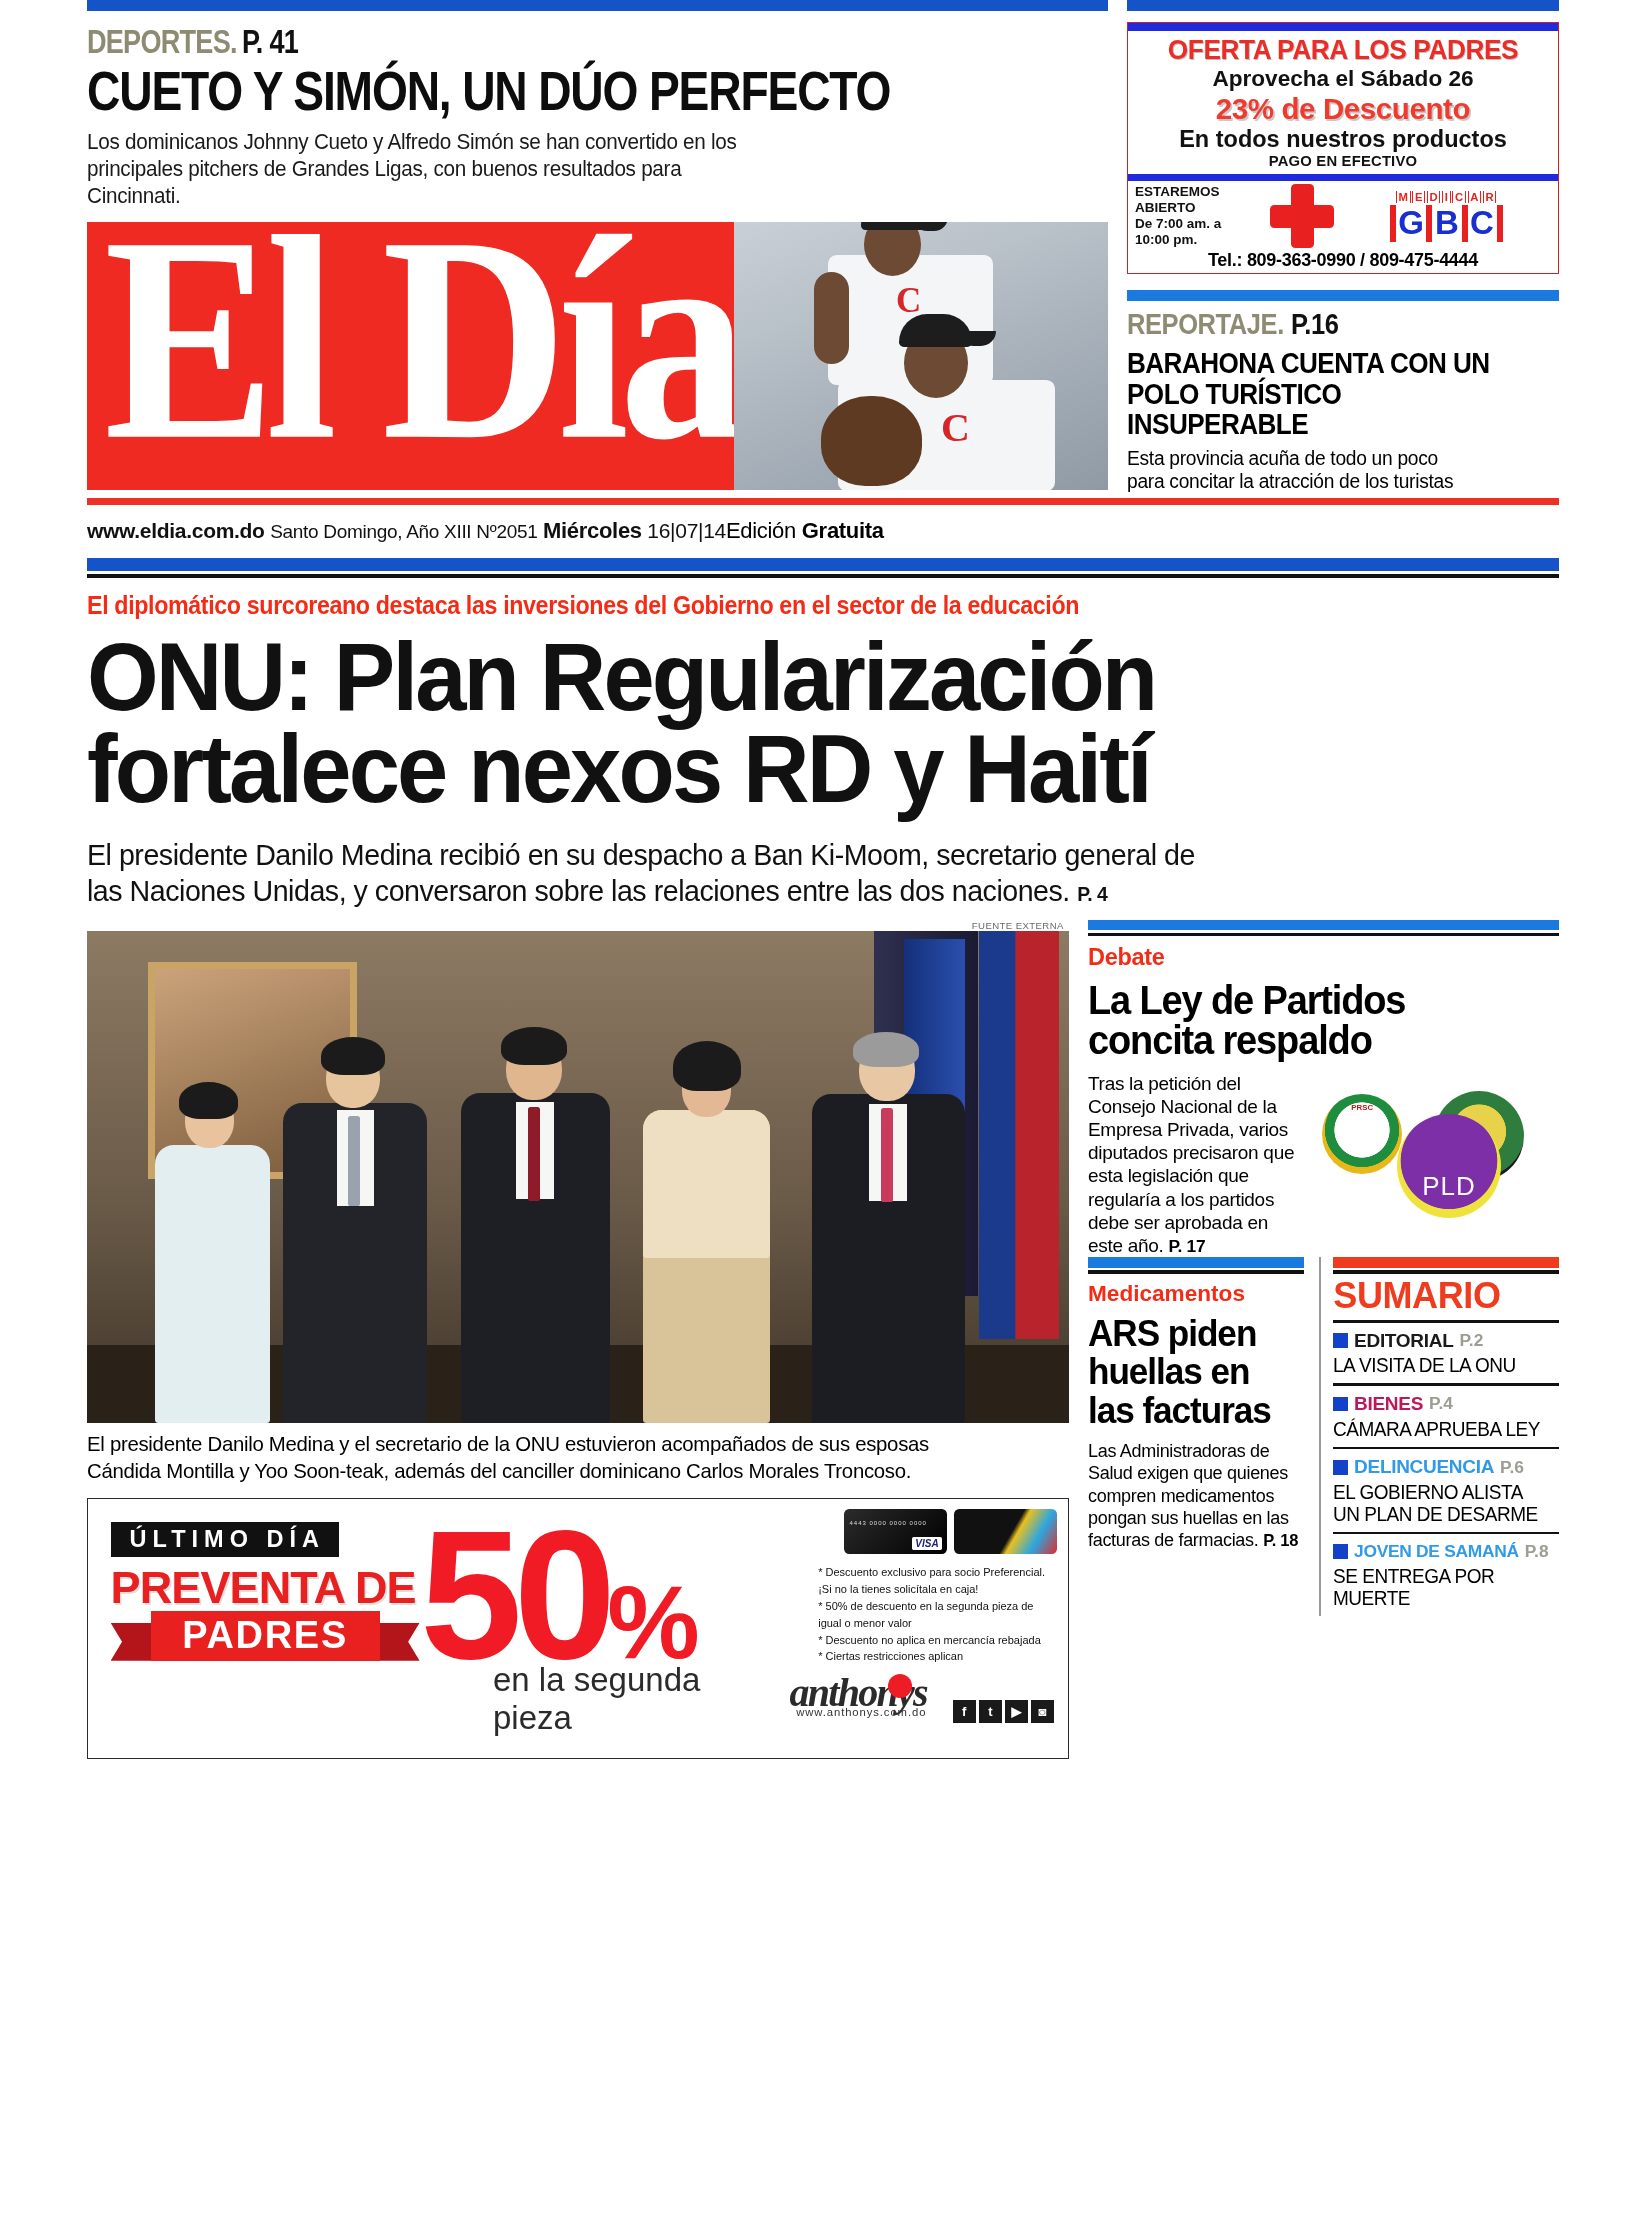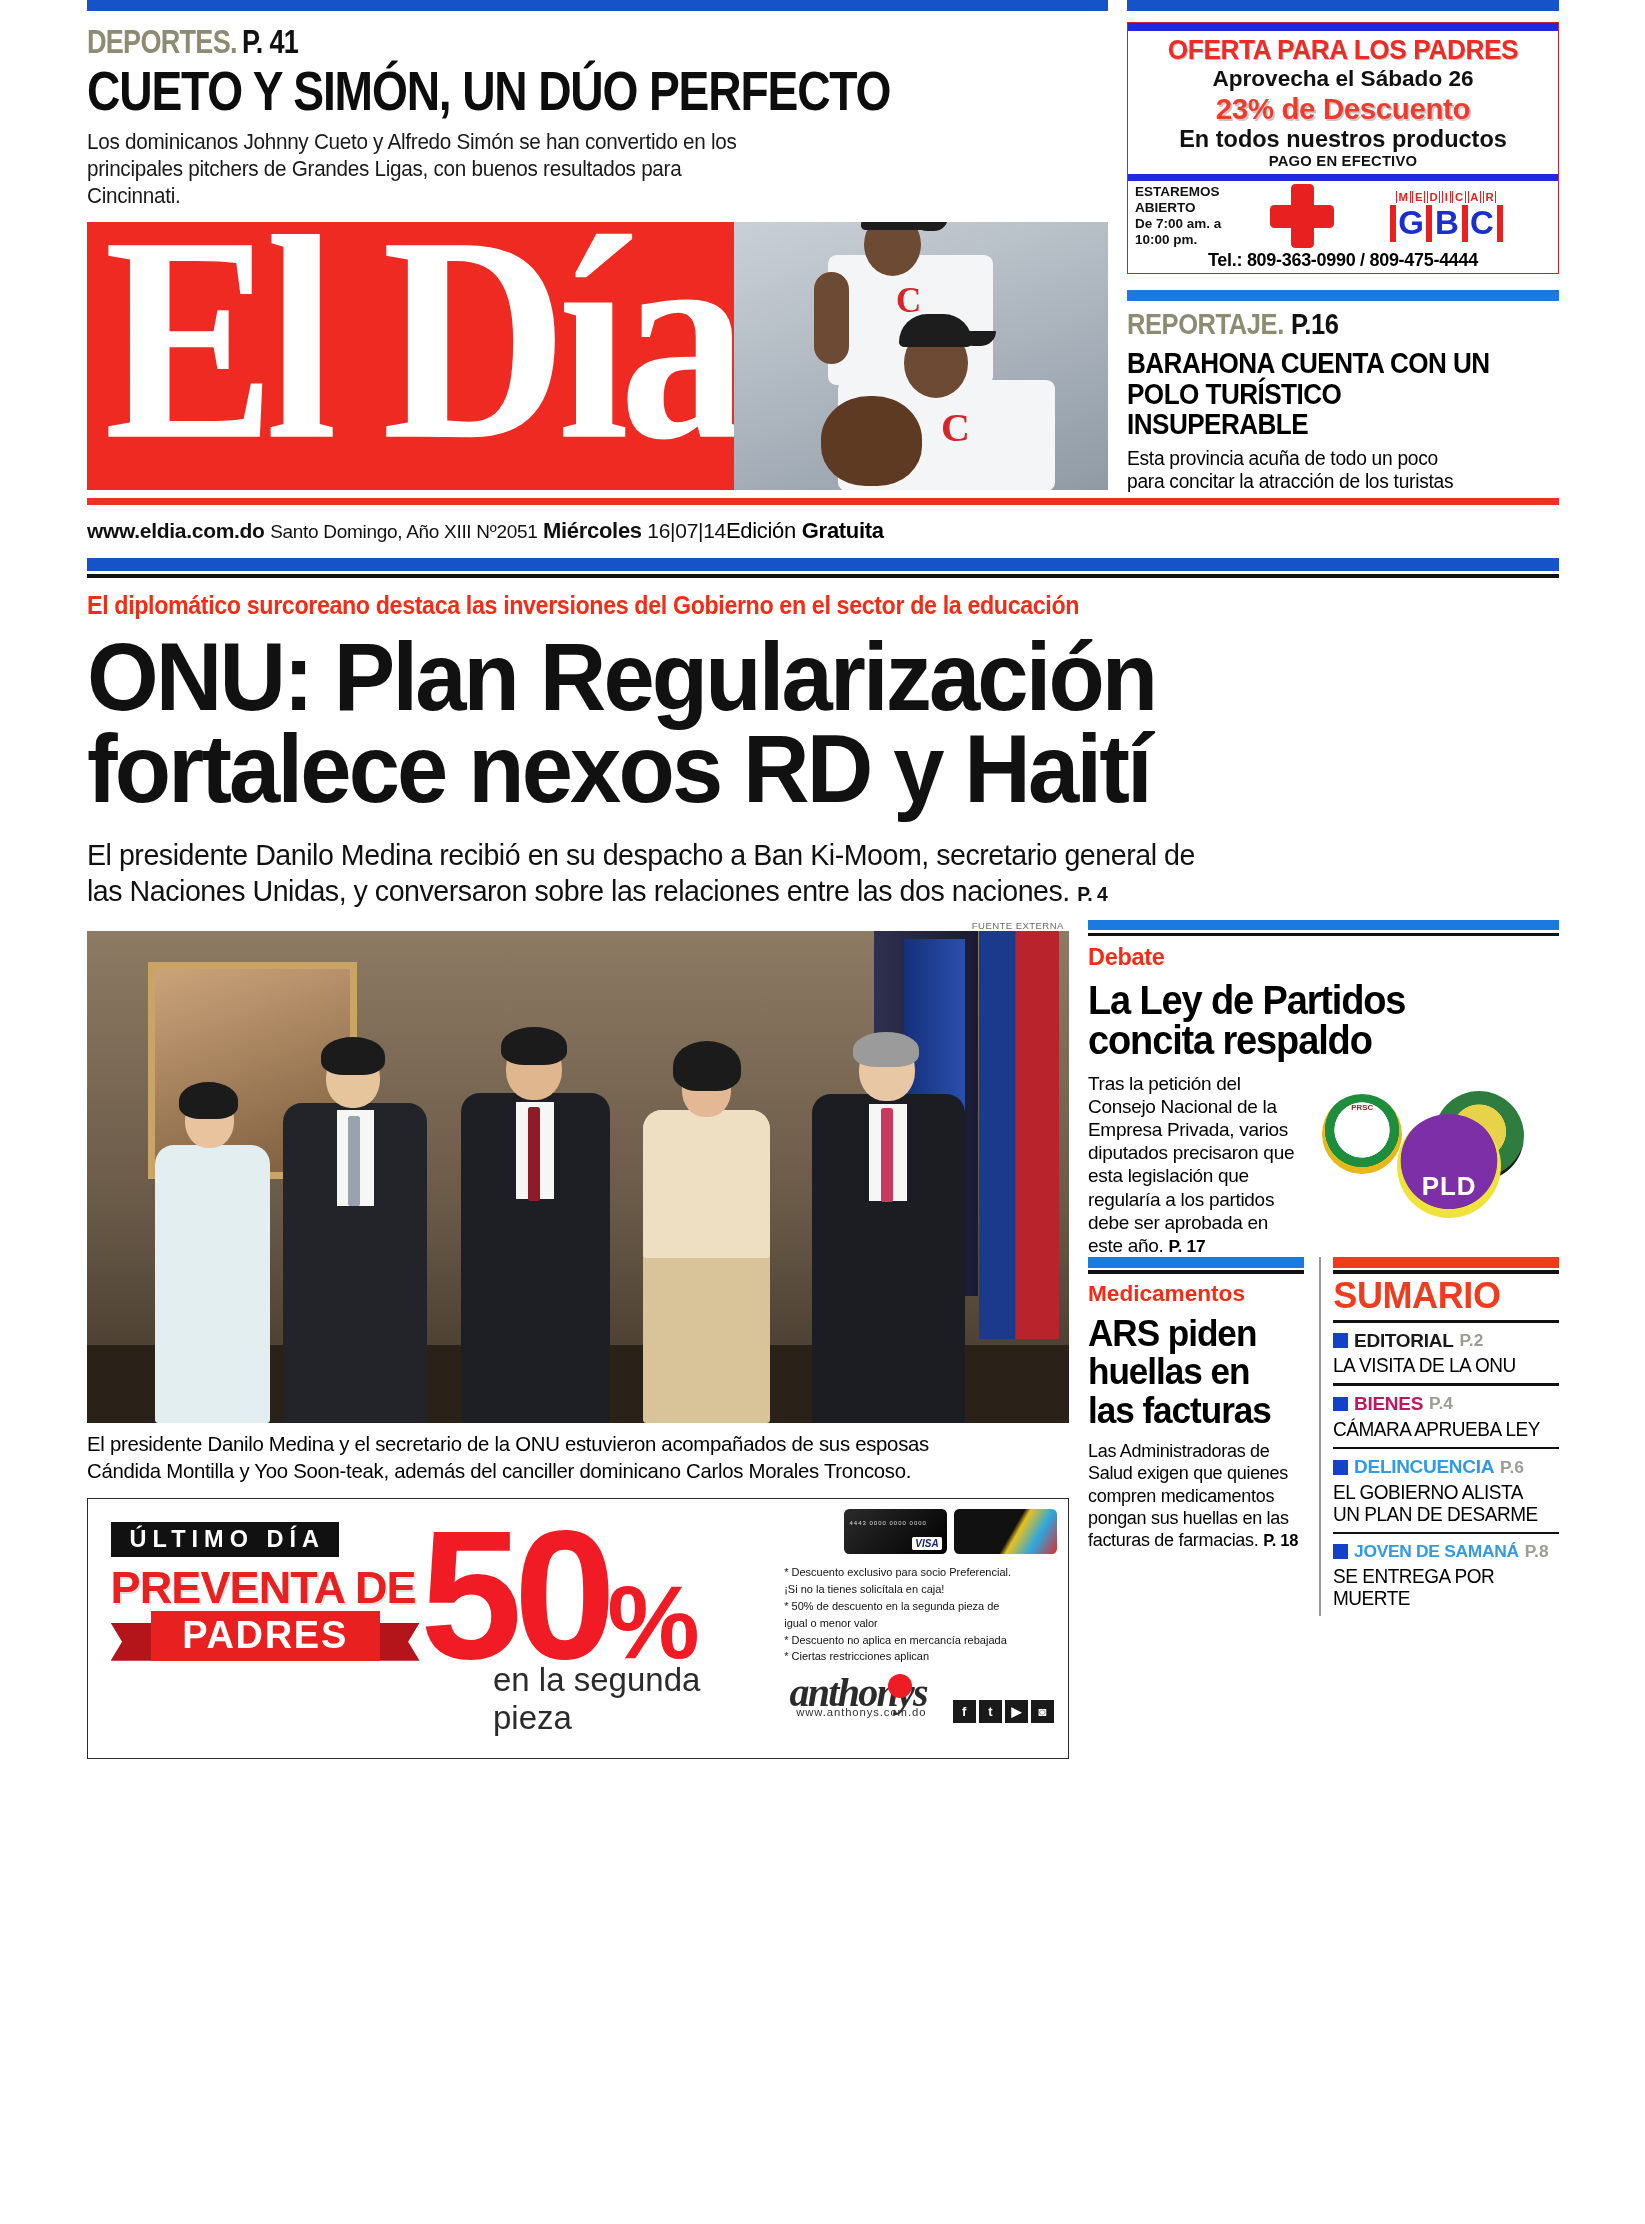--- a/index.html
+++ b/index.html
@@ -224,21 +224,21 @@
     position:absolute; left:31px; bottom:21px; font-size:33px; color:#2b2b2b;
     letter-spacing:0px;
   }
   .ba-right { width:287px; padding:10.4px 8.7px 5.2px 5.2px; position:relative;}
   .cards { display:flex; gap:7px; height:49px; align-items:flex-start; justify-content:flex-end;}
   .card1 { width:103px; height:45px; border-radius:5.2px; background:linear-gradient(135deg,#2b2b2b,#000); position:relative;}
   .card1 .visa{ position:absolute; right:5.2px; bottom:4.3px; background:#fff; color:#1a1f71; font-weight:bold; font-size:10px; padding:0.9px 3.5px; border-radius:1.7px; font-style:italic;}
   .card1 .num { position:absolute; left:5.2px; top:10.4px; color:#ddd; font-size:6px; letter-spacing:1px;}
   .card2 { width:103px; height:45px; border-radius:5.2px; background:linear-gradient(120deg,#111 55%,#e8c020 60%,#2ba7e0 78%,#e02b2b 100%); }
   .fineprint { font-size:11px; line-height:1.45; margin-top:7px; color:#111; }
-  .fineprint div { margin-bottom:0.9px; }
+  .fineprint div { margin-bottom:0.9px;margin-left:34px; }
   .anth { position:relative; margin-top:5.2px; height:61px;}
   .anth-logo {
     font-family:"Liberation Serif", serif; font-style:italic; font-weight:bold;
     font-size:40px; color:#2b2b2b; letter-spacing:-1.7px; position:absolute; left:5.2px; top:-1.7px;
   }
   .anth-dot { position:absolute; left:104px; top:3.5px; width:24px; height:24px; border-radius:50%; background:#ee1c25;}
   .anth-url { position:absolute; left:12px; top:35px; font-size:11.3px; color:#333; letter-spacing:0.9px;}
   .social { position:absolute; right:3.5px; top:29.5px; display:flex; gap:3.5px;}
   .social i {
     width:22.6px; height:22.6px; background:#1a1a1a; color:#fff; display:flex;
@@ -256,21 +256,21 @@
   }
   .debate-body { display:flex; gap:12px; margin-top:12px; }
   .debate-text { width:217px; font-size:19px; line-height:1.22; letter-spacing:-0.3px;}
   .debate-text .pg { font-weight:bold; font-size:17.4px;}
   .logos { width:209px; height:184px; background:#fff; position:relative; }
   .logo-badge { position:absolute; border-radius:50%; }
   .lb-prsc { left:5.2px; top:22.6px; width:80px; height:80px;
              background:radial-gradient(circle at 50% 45%, #fff 46%, #1e8e3e 47%, #1e8e3e 62%, #e8b71a 63%, #e8b71a 78%, #d63b2a 79%);}
   .lb-pld  { left:80px; top:42px; width:104px; height:104px;
              background:radial-gradient(circle at 50% 45%, #7d2fa8 62%, #efe23c 63%, #efe23c 80%, #7d2fa8 81%);}
-  .lb-pld .txt { position:absolute; left:0; right:0; top:57px; text-align:center; color:#fff; font-weight:bold; font-size:26px; letter-spacing:0.9px;}
+  .lb-pld .txt { position:absolute; left:0; right:0; top:57px; text-align:center; color:#fff; font-weight:normal; font-size:26px; letter-spacing:0.9px;}
   .lb-prm  { right:1.7px; top:19px; width:90px; height:90px;
              background:radial-gradient(circle at 50% 45%, #e8d24a 40%, #2f7d3e 41%, #2f7d3e 68%, #1b1b1b 69%);}
   .lb-prsc .t { position:absolute; left:0; right:0; top:8.7px; text-align:center; font-size:7.8px; font-weight:bold; color:#b02020;}
 
   .side-sec2 { margin-top:15.6px; }
 
   .bottom-side { display:flex; gap:15.6px; margin-top:0px; }
   .med-col { width:216px; }
   .sum-col { width:240px; border-left:2.6px solid #9a9a9a; padding-left:12px;}
 

